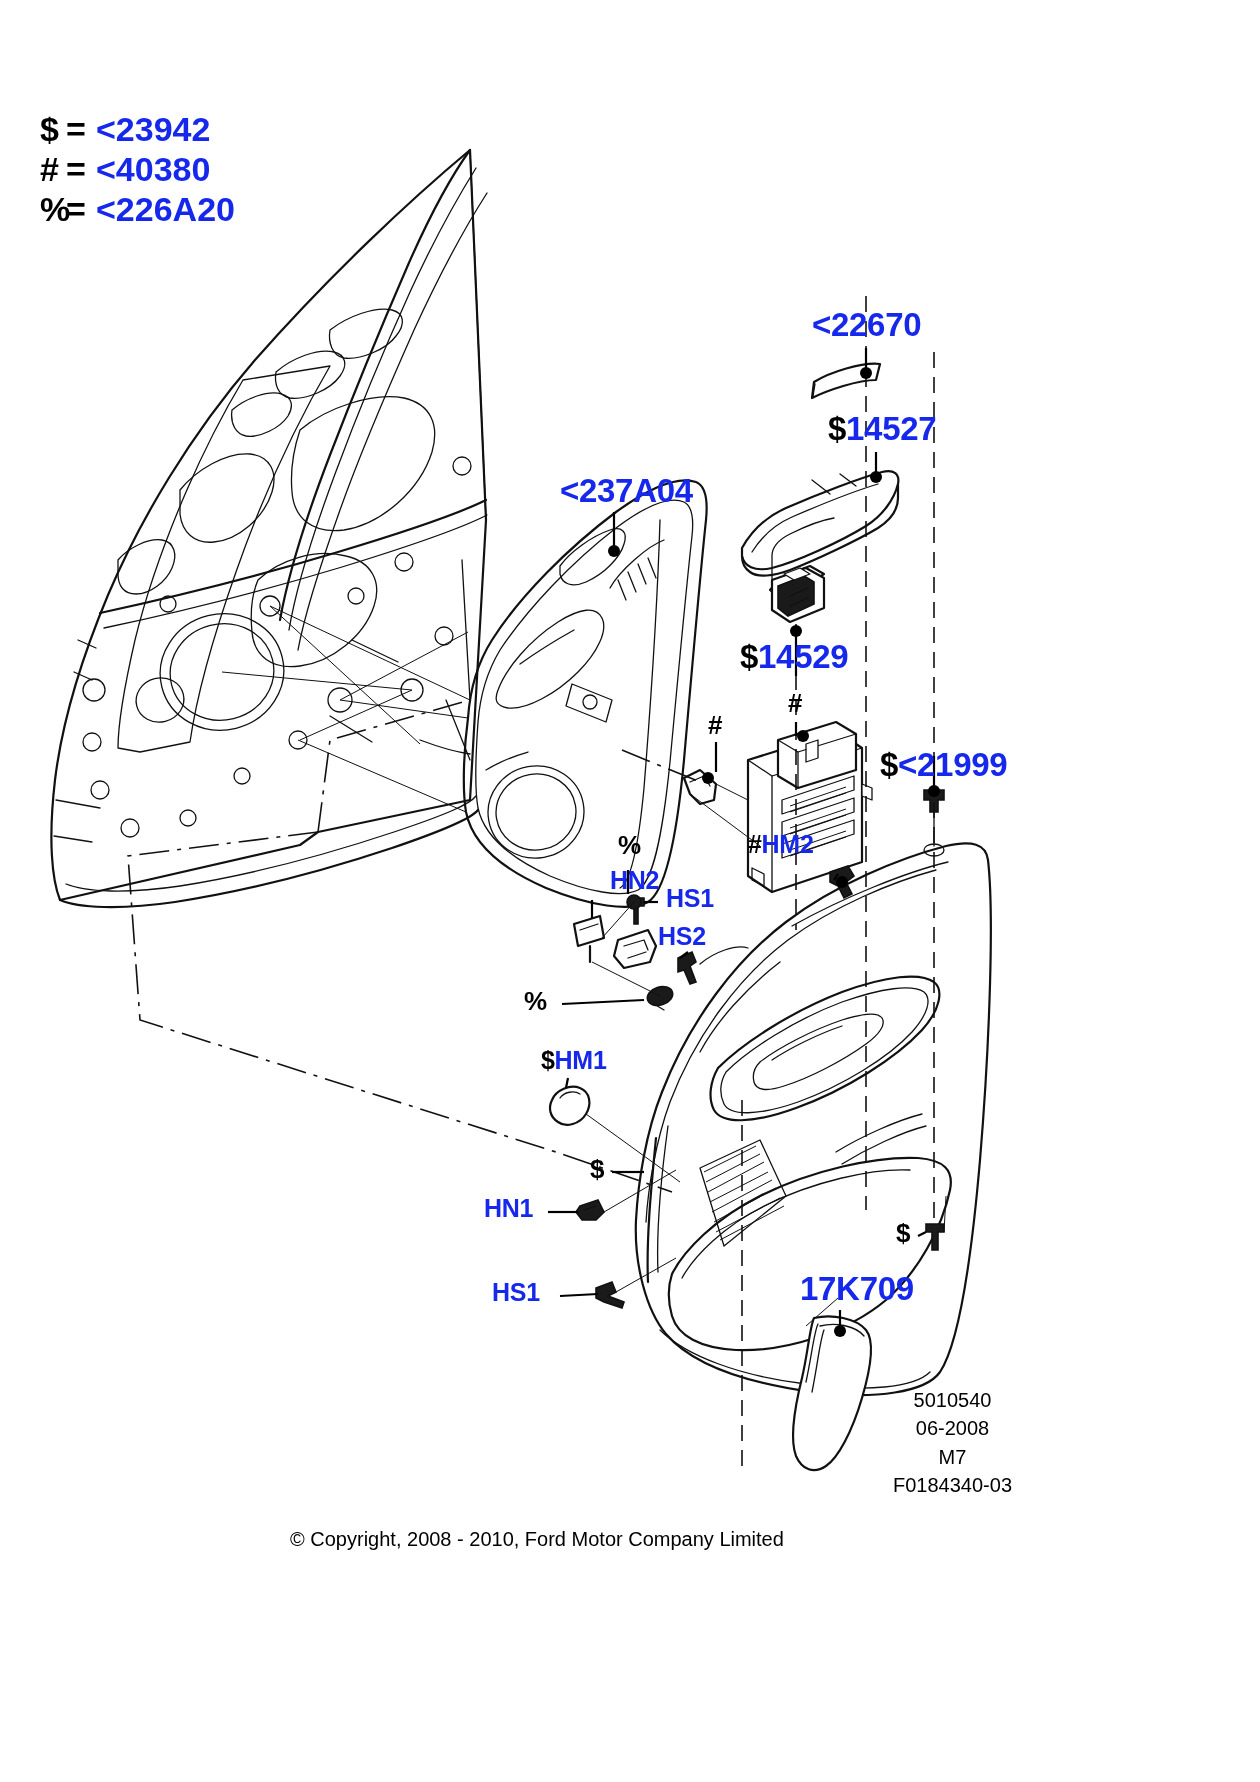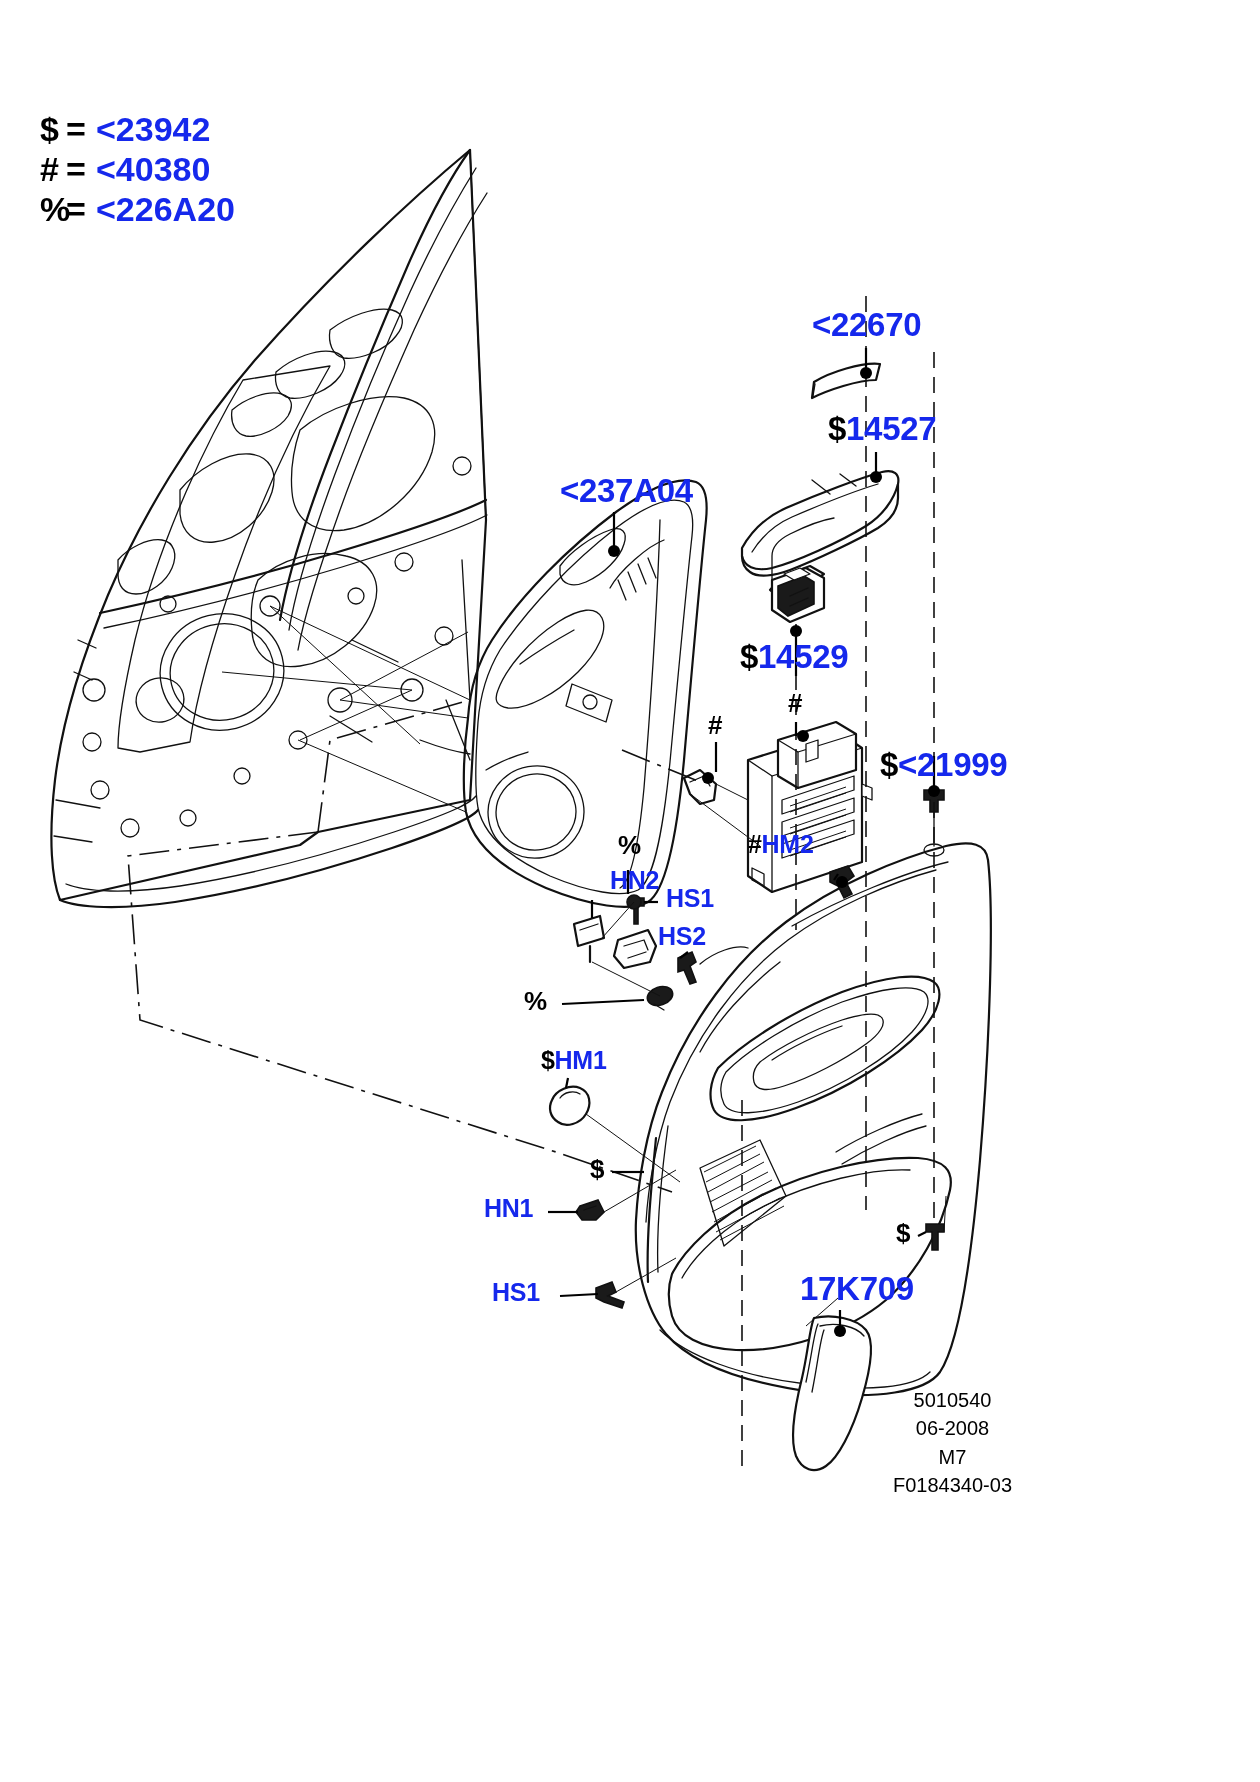--- a/index.html
+++ b/index.html
@@ -516,14 +516,15 @@
   <div class="mark" style="left:590px; top:1156px;">$</div>
   <div class="mark" style="left:896px; top:1220px;">$</div>
 
   <div class="footer-id">
     <div>5010540</div>
     <div>06-2008</div>
     <div>M7</div>
     <div>F0184340-03</div>
   </div>
 
+  <div class="copyright">© Copyright, 2008 - 2010, Ford Motor Company Limited</div>
 
 </div>
 
 </body></html>

